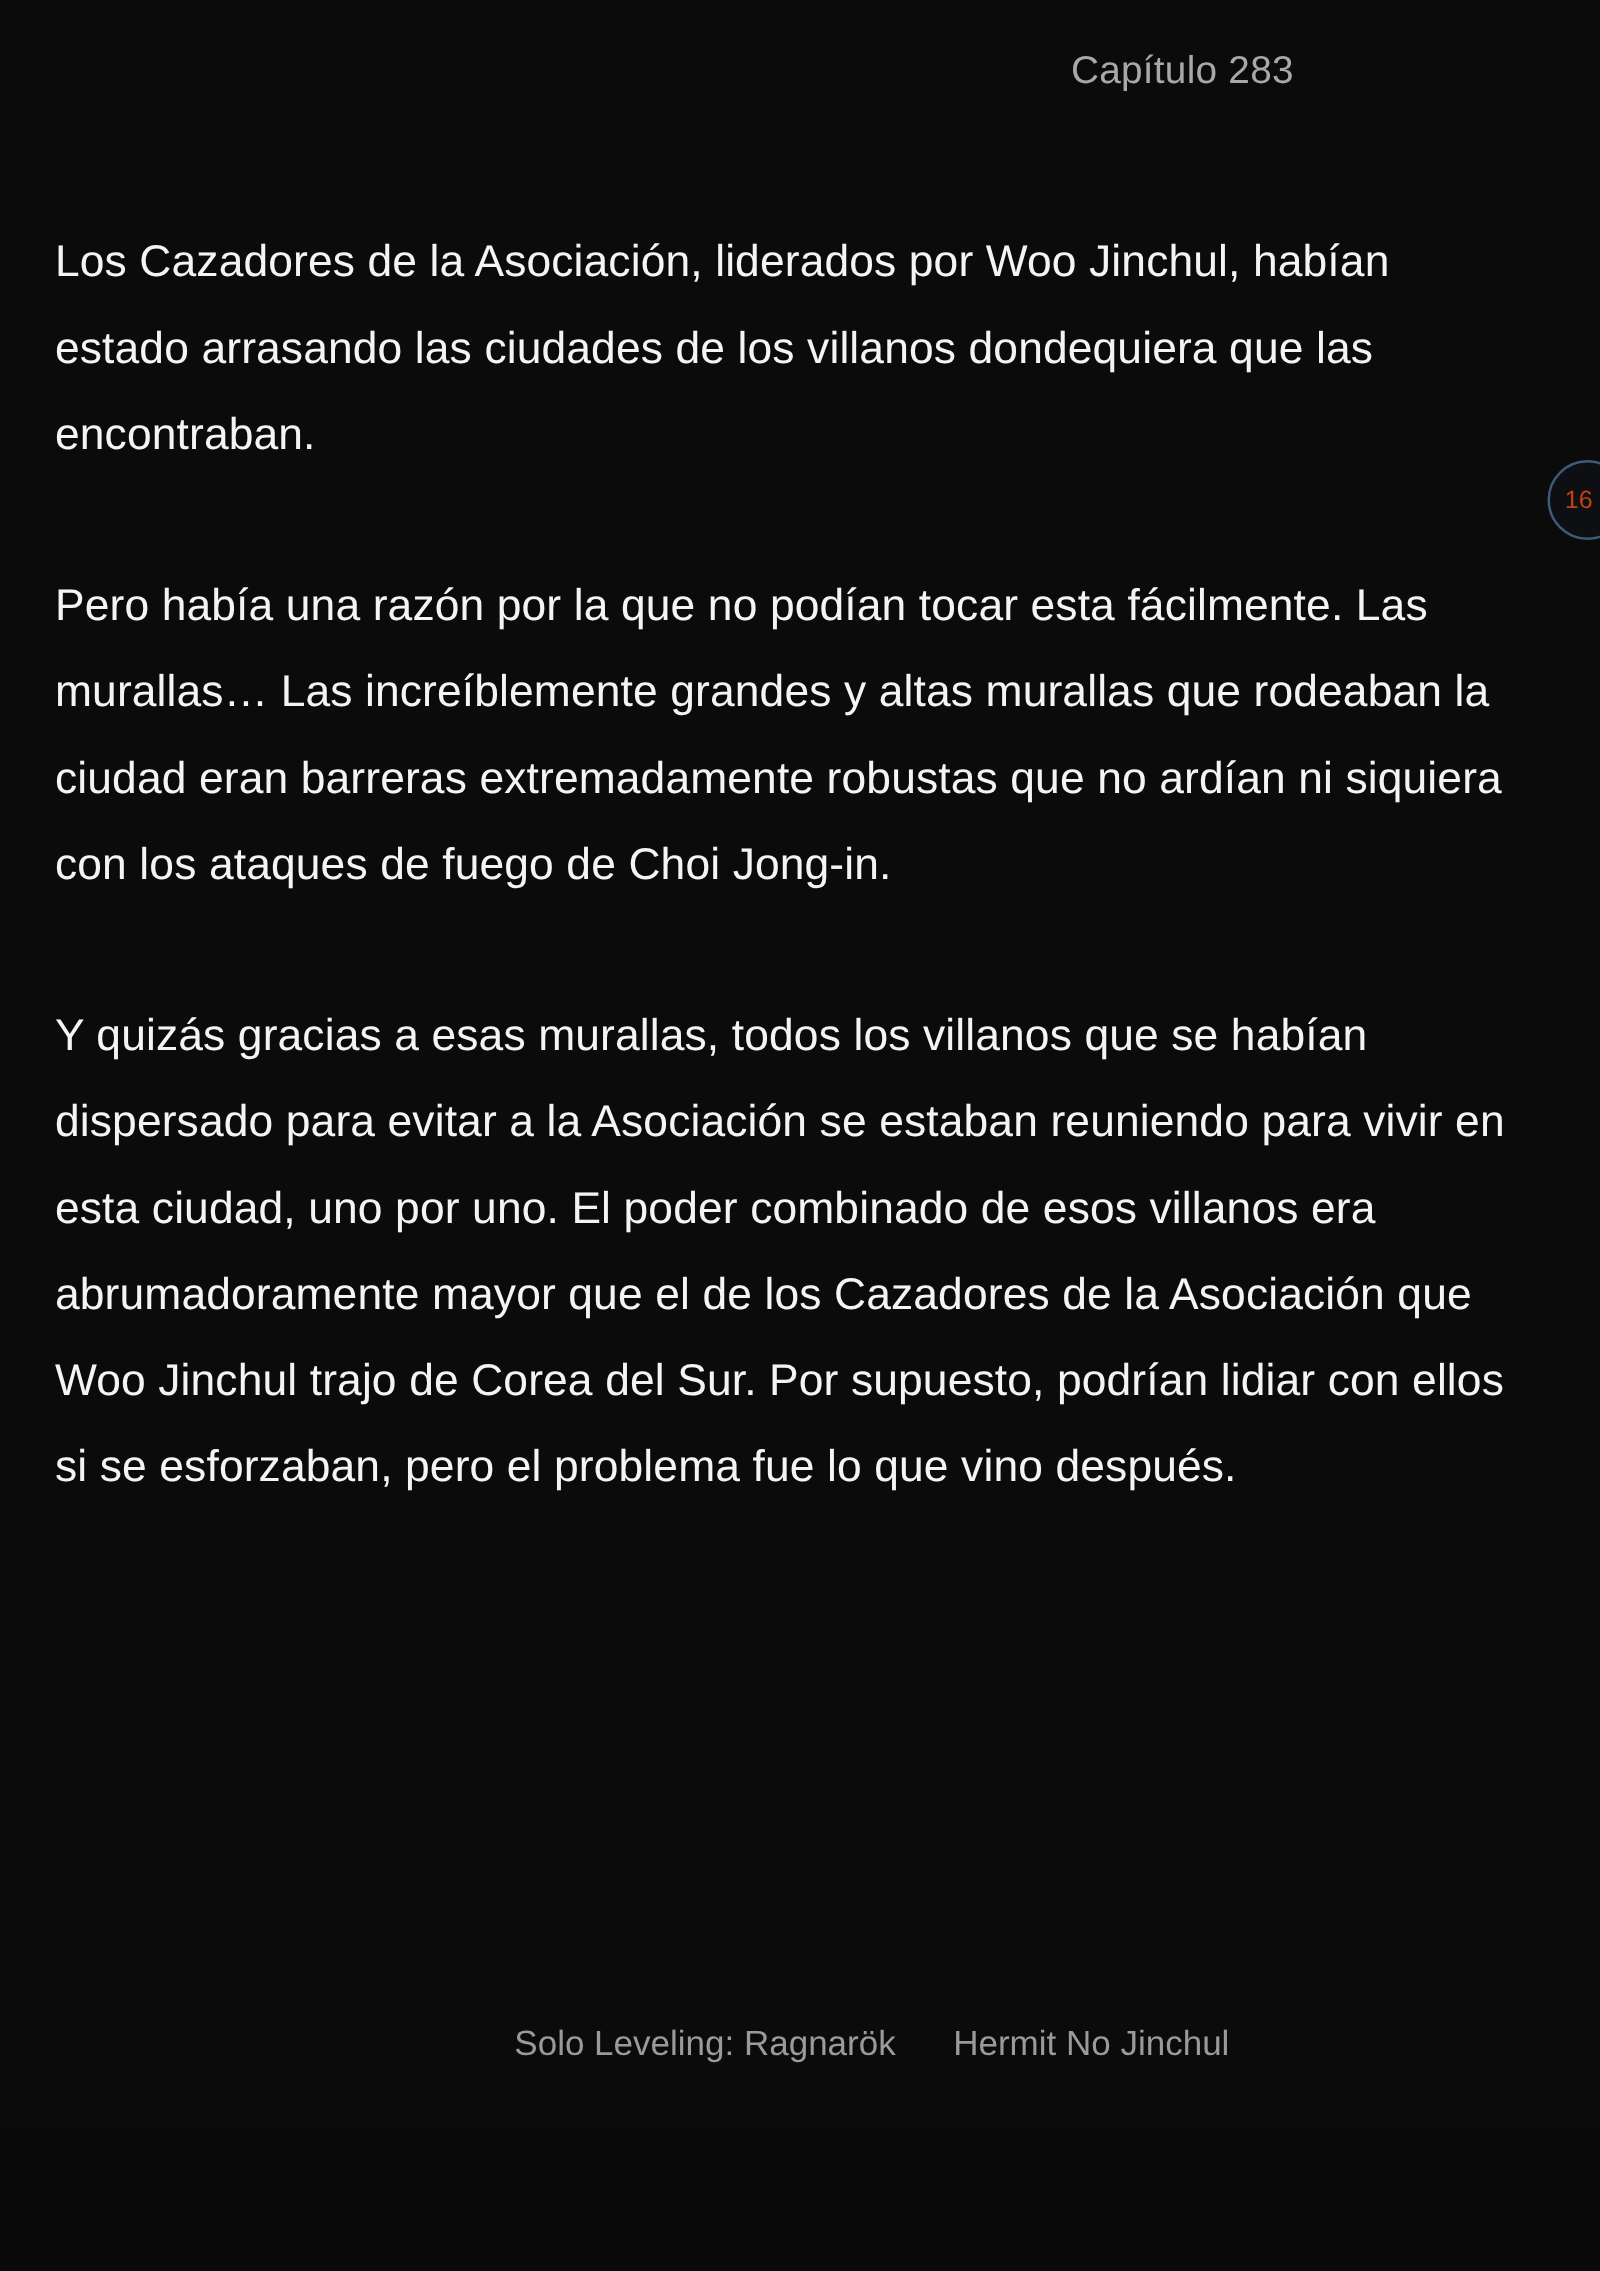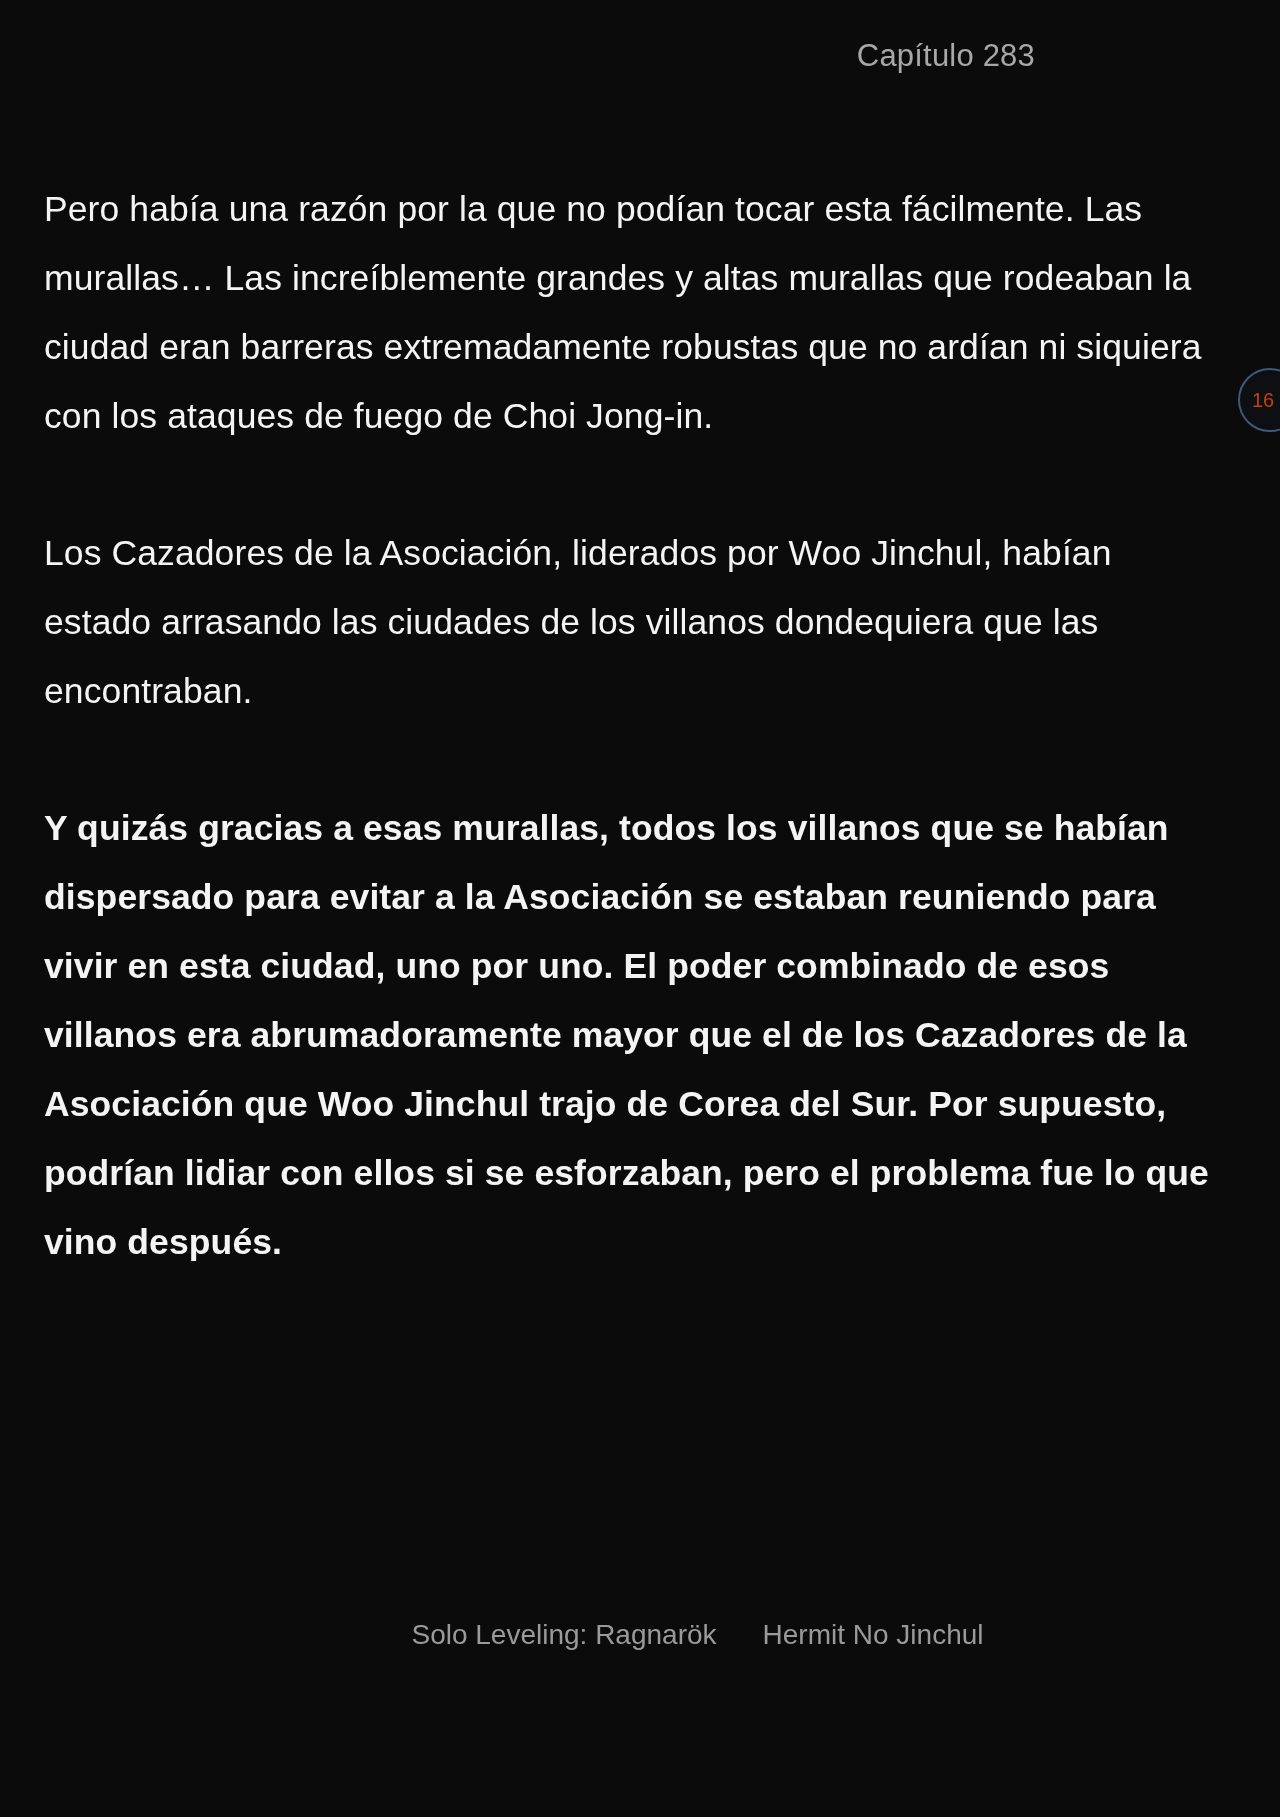--- a/index.html
+++ b/index.html
@@ -38,21 +38,20 @@
   .para {
     font-size: 35.5px;
     line-height: 69px;
     color: #f4f4f4;
     margin: 0 0 68px 0;
     letter-spacing: 0.1px;
     max-width: 1180px;
   }
   .para:last-child {
     margin-bottom: 0;
-    font-weight: bold;
   }
   .progress-badge {
     position: absolute;
     top: 368px;
     right: -22px;
     width: 64px;
     height: 64px;
     border-radius: 50%;
     border: 2px solid #3e5a78;
     background: #0d0f12;
@@ -91,22 +90,22 @@
   .footer span { white-space: nowrap; }
 </style>
 </head>
 <body>
 
 <div class="page">
 
   <div class="chapter-header">Capítulo 283</div>
 
   <div class="content">
+    <p class="para">Los Cazadores de la Asociación, liderados por Woo Jinchul, habían estado arrasando las ciudades de los villanos dondequiera que las encontraban.</p>
     <p class="para">Pero había una razón por la que no podían tocar esta fácilmente. Las murallas… Las increíblemente grandes y altas murallas que rodeaban la ciudad eran barreras extremadamente robustas que no ardían ni siquiera con los ataques de fuego de Choi Jong-in.</p>
-    <p class="para">Los Cazadores de la Asociación, liderados por Woo Jinchul, habían estado arrasando las ciudades de los villanos dondequiera que las encontraban.</p>
     <p class="para">Y quizás gracias a esas murallas, todos los villanos que se habían dispersado para evitar a la Asociación se estaban reuniendo para vivir en esta ciudad, uno por uno. El poder combinado de esos villanos era abrumadoramente mayor que el de los Cazadores de la Asociación que Woo Jinchul trajo de Corea del Sur. Por supuesto, podrían lidiar con ellos si se esforzaban, pero el problema fue lo que vino después.</p>
   </div>
 
   <div class="progress-dot"></div>
   <div class="progress-badge">
     <span class="count">16</span>
   </div>
 
   <div class="footer">
     <span>Solo Leveling: Ragnarök</span>

